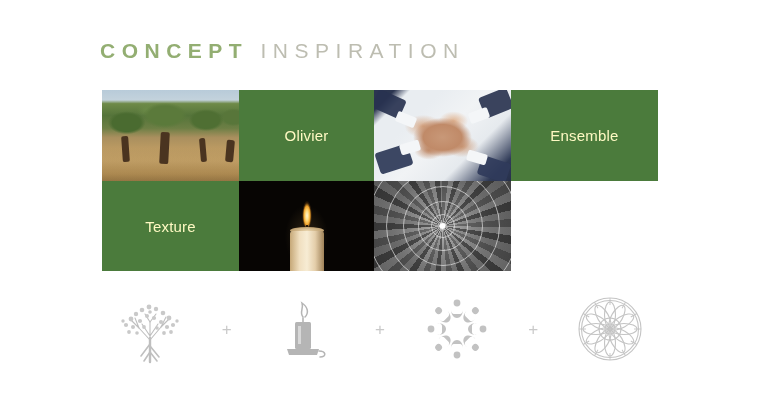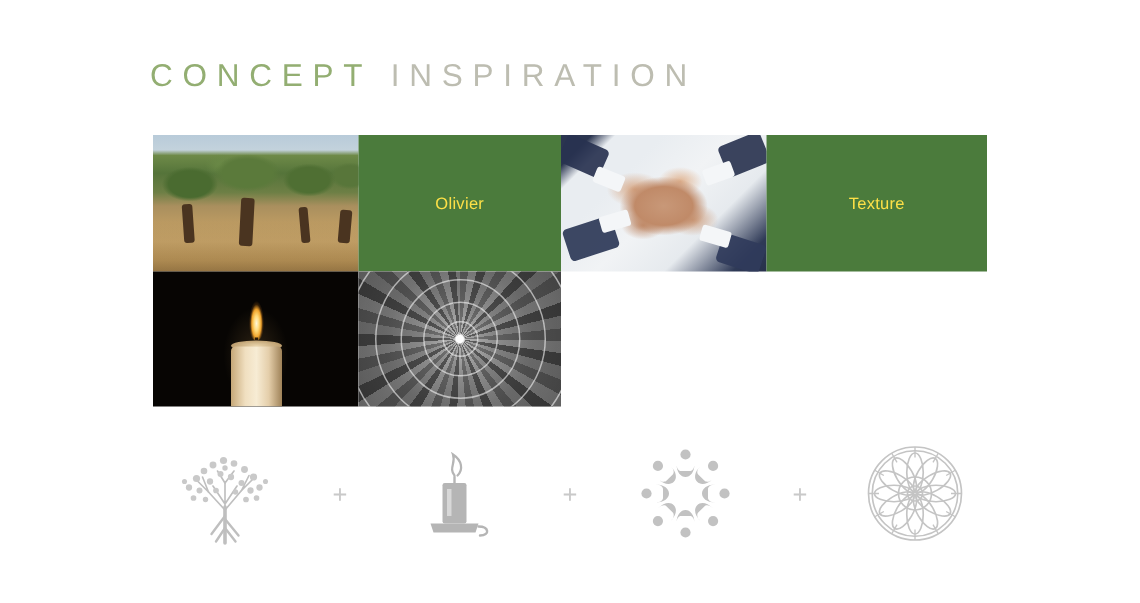--- a/index.html
+++ b/index.html
@@ -20,21 +20,21 @@
   .title {
     position: absolute;
     left: 100px;
     top: 38px;
     font-size: 21px;
     letter-spacing: 6.5px;
     white-space: nowrap;
     line-height: 26px;
   }
   .title .word-primary {
-    font-weight: 400;
+    font-weight: 700;
     color: #93ae72;
   }
   .title .word-secondary {
     font-weight: 400;
     color: #bdbdb1;
     text-align: center;
   }
 
   
   .board {
@@ -50,22 +50,22 @@
   .cell {
     position: relative;
     overflow: hidden;
   }
   .cell-label {
     position: absolute;
     inset: 0;
     display: flex;
     align-items: center;
     justify-content: center;
-    color: #fde047;
-    font-size: 11px;
+    color: #fef9c3;
+    font-size: 15px;
     font-weight: 400;
     letter-spacing: 0.2px;
     text-align: right;
     z-index: 3;
   }
   .cell-green { background: #4b7b3c; }
 
   
   .img-olive {
     background:
@@ -249,20 +249,23 @@
     <div class="hand-strip hs1"></div>
     <div class="hand-strip hs2"></div>
     <div class="hand-strip hs3"></div>
     <div class="hand-strip hs4"></div>
     <div class="cuff c1"></div>
     <div class="cuff c2"></div>
     <div class="cuff c3"></div>
     <div class="cuff c4"></div>
   </div>
 
+  <div class="cell cell-green">
+    <div class="cell-label">Ensemble</div>
+  </div>
 
   <div class="cell cell-green">
     <div class="cell-label">Texture</div>
   </div>
 
   <div class="cell img-candle">
     <div class="flame"></div>
     <div class="wick"></div>
     <div class="candle-top"></div>
     <div class="candle-body"></div>

